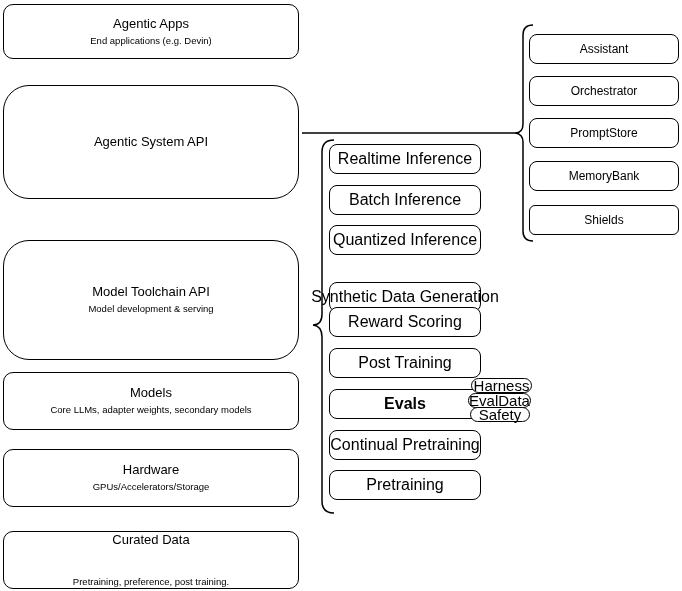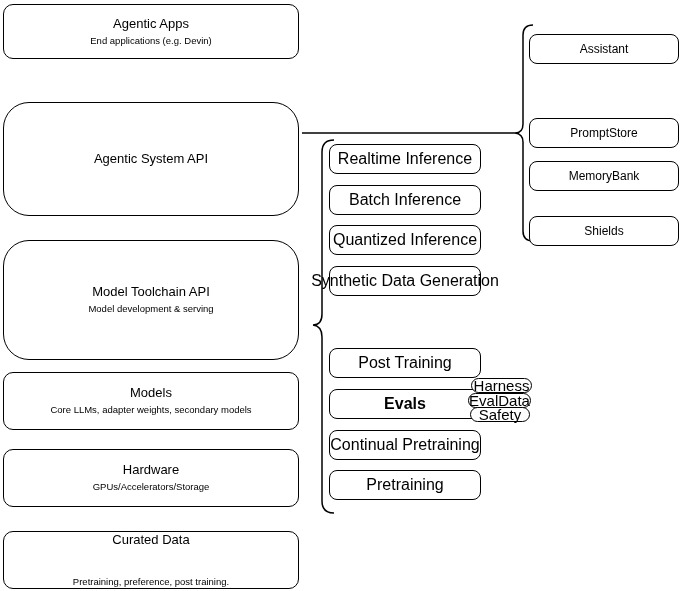--- a/index.html
+++ b/index.html
@@ -93,21 +93,21 @@
     <path d="M302 133 L515 133" fill="none" stroke="#000000" stroke-width="1.5"></path>
     <path d="M334 140 Q322 140 322 152 L322 314 Q322 325 313 325 Q322 326 322 337 L322 501 Q322 513 334 513" fill="none" stroke="#000000" stroke-width="1.5"></path>
     <path d="M533 25 Q523 25 523 35 L523 124 Q523 133 515 133 Q523 134 523 142 L523 231 Q523 241 533 241" fill="none" stroke="#000000" stroke-width="1.5"></path>
   </svg>
 
   <div class="node stack-node" style="top:4px; height:55px;">
     <div class="title">Agentic Apps</div>
     <div class="sub">End applications (e.g. Devin)</div>
   </div>
 
-  <div class="node stack-node big" style="top:102px; height:114px;text-align:right;">
+  <div class="node stack-node big" style="top:85px; height:114px;text-align:right;">
     <div class="title">Agentic System API</div>
   </div>
 
   <div class="node stack-node big" style="top:240px; height:120px;">
     <div class="title">Model Toolchain API</div>
     <div class="sub">Model development &amp; serving</div>
   </div>
 
   <div class="node stack-node" style="top:372px; height:58px;">
     <div class="title">Models</div>
@@ -126,22 +126,25 @@
 
   <div class="node chain-node" style="top:144px;">
     <span>Realtime Inference</span>
   </div>
   <div class="node chain-node" style="top:185px;">
     <span>Batch Inference</span>
   </div>
   <div class="node chain-node" style="top:225px;">
     <span>Quantized Inference</span>
   </div>
-  <div class="node chain-node" style="top:266px;text-align:right;">
+  <div class="node chain-node" style="top:282px;text-align:right;">
     <span>Synthetic Data Generation</span>
+  </div>
+  <div class="node chain-node" style="top:307px;">
+    <span>Reward Scoring</span>
   </div>
   <div class="node chain-node" style="top:348px;">
     <span>Post Training</span>
   </div>
   <div class="node chain-node" style="top:389px;font-weight:bold;">
     <span>Evals</span>
   </div>
   <div class="node chain-node" style="top:430px;">
     <span>Continual Pretraining</span>
   </div>
@@ -155,23 +158,26 @@
   <div class="pill" style="left:468px; top:393px; width:63px; height:15px;">
     <span>EvalData</span>
   </div>
   <div class="pill" style="left:470px; top:407px; width:60px; height:15px;">
     <span>Safety</span>
   </div>
 
   <div class="node sys-node" style="top:34px;">
     <span>Assistant</span>
   </div>
+  <div class="node sys-node" style="top:76px;">
+    <span>Orchestrator</span>
+  </div>
   <div class="node sys-node" style="top:118px;">
     <span>PromptStore</span>
   </div>
   <div class="node sys-node" style="top:161px;">
     <span>MemoryBank</span>
   </div>
-  <div class="node sys-node" style="top:216px;">
+  <div class="node sys-node" style="top:205px;border-radius:6px;">
     <span>Shields</span>
   </div>
 
 </div>
 
 </body></html>

